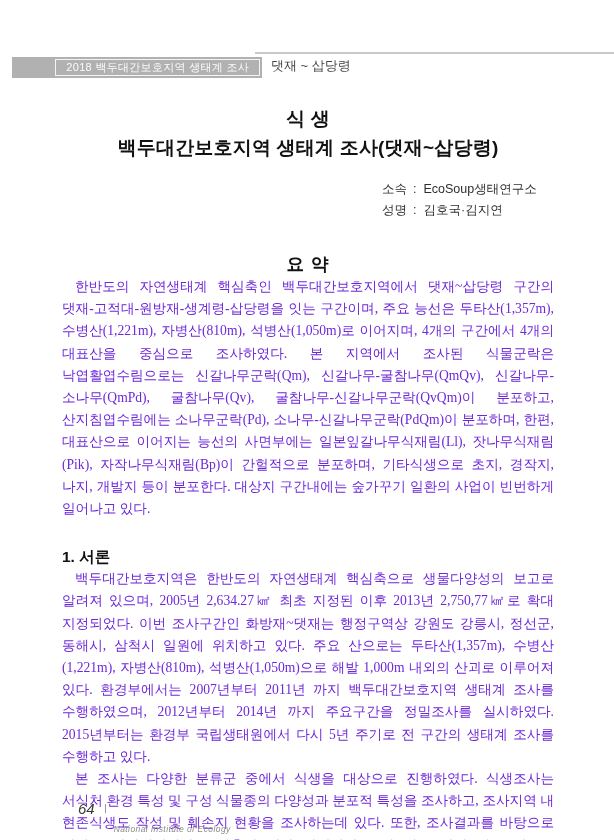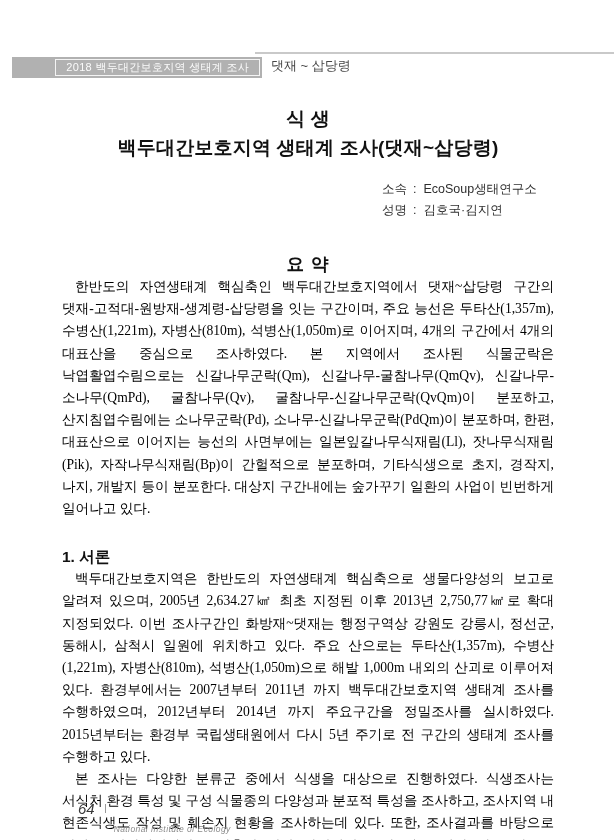--- a/index.html
+++ b/index.html
@@ -98,21 +98,21 @@
     color: #111;
     letter-spacing: 1px;
   }
   p.body-text {
     margin: 0;
     text-align: justify;
     text-indent: 13px;
     font-size: 13.6px;
     line-height: 22.2px;
     word-break: keep-all;
-    color: #000000;
+    color: #6d28d9;
   }
   .abstract-body { margin-top: 9px; }
 
   .section-heading {
     margin-top: 27px;
     font-family: "Liberation Sans", "DejaVu Sans", sans-serif;
     font-weight: bold;
     font-size: 15.5px;
     color: #111;
   }

